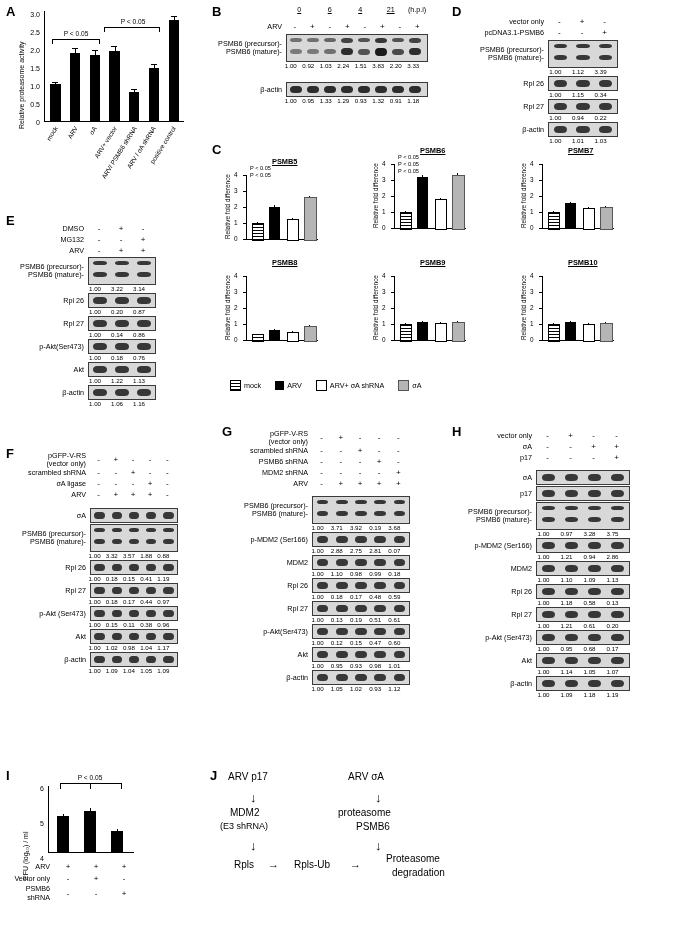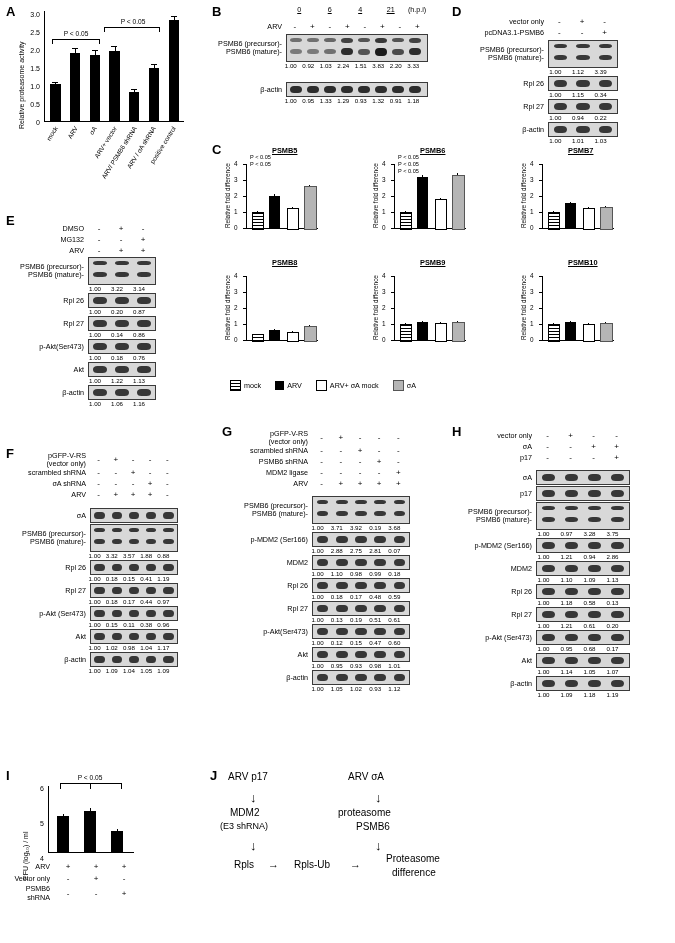--- a/index.html
+++ b/index.html
@@ -277,21 +277,21 @@
           <div style="width: 22.6667px; text-align: center;">1.01</div>
           <div style="width: 22.6667px; text-align: center;">1.03</div>
         </div>
       </div>
     </div>
 </div>
 
 <div class="panel" style="left:212px;top:142px;width:458px;height:270px;">
   <div class="plabel" style="position:absolute;left:0;top:0;">C</div>
   <div id="c-charts" style="position:absolute;left:8px;top:4px;width:450px;height:230px;">
-      <div style="position: absolute; left: 0px; top: 0px; width: 148px; height: 112px; text-decoration: underline;">
+      <div style="position: absolute; left: 0px; top: 11px; width: 148px; height: 112px; text-decoration: underline;">
         <div class="underline" style="position: absolute; left: 52px; top: 0px; font-size: 7.4px; font-weight: bold;">PSMB5</div>
         <div class="rot" style="position: absolute; left: 4px; top: 82px; font-size: 6.4px;">Relative fold difference</div>
         <div style="position: absolute; left: 14px; top: 14px; font-size: 6.4px;">4</div>
         <div style="position: absolute; left: 23px; top: 18px; width: 3px; height: 1px; background: rgb(0, 0, 0);"></div>
         <div style="position: absolute; left: 14px; top: 30px; font-size: 6.4px;">3</div>
         <div style="position: absolute; left: 23px; top: 34px; width: 3px; height: 1px; background: rgb(0, 0, 0);"></div>
         <div style="position: absolute; left: 14px; top: 46px; font-size: 6.4px;">2</div>
         <div style="position: absolute; left: 23px; top: 50px; width: 3px; height: 1px; background: rgb(0, 0, 0);"></div>
         <div style="position: absolute; left: 14px; top: 62px; font-size: 6.4px;">1</div>
         <div style="position: absolute; left: 23px; top: 66px; width: 3px; height: 1px; background: rgb(0, 0, 0);"></div>
@@ -438,21 +438,21 @@
       <div style="display: flex; align-items: center; gap: 3px;">
         <div class="bar hatch" style="width: 9px; height: 9px;"></div>
         <div style="font-size: 7.2px;">mock</div>
       </div>
       <div style="display: flex; align-items: center; gap: 3px;">
         <div class="bar " style="width: 9px; height: 9px;"></div>
         <div style="font-size: 7.2px;">ARV</div>
       </div>
       <div style="display: flex; align-items: center; gap: 3px;">
         <div class="bar white" style="width: 9px; height: 9px;"></div>
-        <div style="font-size: 7.2px;">ARV+ σA mock</div>
+        <div style="font-size: 7.2px;">ARV+ σA shRNA</div>
       </div>
       <div style="display: flex; align-items: center; gap: 3px;">
         <div class="bar gray" style="width: 9px; height: 9px;"></div>
         <div style="font-size: 7.2px;">σA</div>
       </div>
     </div>
 </div>
 
 <div class="panel" style="left:6px;top:213px;width:200px;height:220px;">
   <div class="plabel" style="position:absolute;left:0;top:0;">E</div>
@@ -621,21 +621,21 @@
         <div style="width: 86px; display: flex;">
           <div style="width: 17.2px; text-align: center; font-size: 8px;">-</div>
           <div style="width: 17.2px; text-align: center; font-size: 8px;">-</div>
           <div style="width: 17.2px; text-align: center; font-size: 8px;">+</div>
           <div style="width: 17.2px; text-align: center; font-size: 8px;">-</div>
           <div style="width: 17.2px; text-align: center; font-size: 8px;">-</div>
         </div>
       </div>
       <div style="display: flex; align-items: center; min-height: 11px;">
         <div style="width: 80px; text-align: right; padding-right: 4px; font-size: 7.2px; line-height: 1.05;">
-          <div>σA shRNA</div>
+          <div>σA ligase</div>
         </div>
         <div style="width: 86px; display: flex;">
           <div style="width: 17.2px; text-align: center; font-size: 8px;">-</div>
           <div style="width: 17.2px; text-align: center; font-size: 8px;">-</div>
           <div style="width: 17.2px; text-align: center; font-size: 8px;">-</div>
           <div style="width: 17.2px; text-align: center; font-size: 8px;">+</div>
           <div style="width: 17.2px; text-align: center; font-size: 8px;">-</div>
         </div>
       </div>
       <div style="display: flex; align-items: center; min-height: 11px;">
@@ -836,21 +836,21 @@
         <div style="width: 96px; display: flex;">
           <div style="width: 19.2px; text-align: center; font-size: 8px;">-</div>
           <div style="width: 19.2px; text-align: center; font-size: 8px;">-</div>
           <div style="width: 19.2px; text-align: center; font-size: 8px;">-</div>
           <div style="width: 19.2px; text-align: center; font-size: 8px;">+</div>
           <div style="width: 19.2px; text-align: center; font-size: 8px;">-</div>
         </div>
       </div>
       <div style="display: flex; align-items: center; min-height: 11px;">
         <div style="width: 86px; text-align: right; padding-right: 4px; font-size: 7.2px; line-height: 1.05;">
-          <div>MDM2 ligase</div>
+          <div>MDM2 shRNA</div>
         </div>
         <div style="width: 96px; display: flex;">
           <div style="width: 19.2px; text-align: center; font-size: 8px;">-</div>
           <div style="width: 19.2px; text-align: center; font-size: 8px;">-</div>
           <div style="width: 19.2px; text-align: center; font-size: 8px;">-</div>
           <div style="width: 19.2px; text-align: center; font-size: 8px;">-</div>
           <div style="width: 19.2px; text-align: center; font-size: 8px;">+</div>
         </div>
       </div>
       <div style="display: flex; align-items: center; min-height: 11px;">
@@ -1333,14 +1333,14 @@
   <div class="lbl" style="position:absolute;left:10px;top:54px;font-size:9px;">(E3 shRNA)</div>
   <div class="lbl" style="position:absolute;left:128px;top:40px;font-size:10px;">proteasome</div>
   <div class="lbl" style="position:absolute;left:146px;top:54px;font-size:10px;">PSMB6</div>
   <div style="position:absolute;left:40px;top:70px;font-size:13px;">↓</div>
   <div style="position:absolute;left:165px;top:70px;font-size:13px;">↓</div>
   <div class="lbl" style="position:absolute;left:24px;top:92px;font-size:10px;">Rpls</div>
   <div style="position:absolute;left:58px;top:90px;font-size:11px;">→</div>
   <div class="lbl" style="position:absolute;left:84px;top:92px;font-size:10px;">Rpls-Ub</div>
   <div style="position:absolute;left:140px;top:90px;font-size:11px;">→</div>
   <div class="lbl" style="position:absolute;left:176px;top:86px;font-size:10px;">Proteasome</div>
-  <div class="lbl" style="position:absolute;left:182px;top:100px;font-size:10px;">difference</div>
+  <div class="lbl" style="position:absolute;left:182px;top:100px;font-size:10px;">degradation</div>
 </div>
 
 </body></html>

